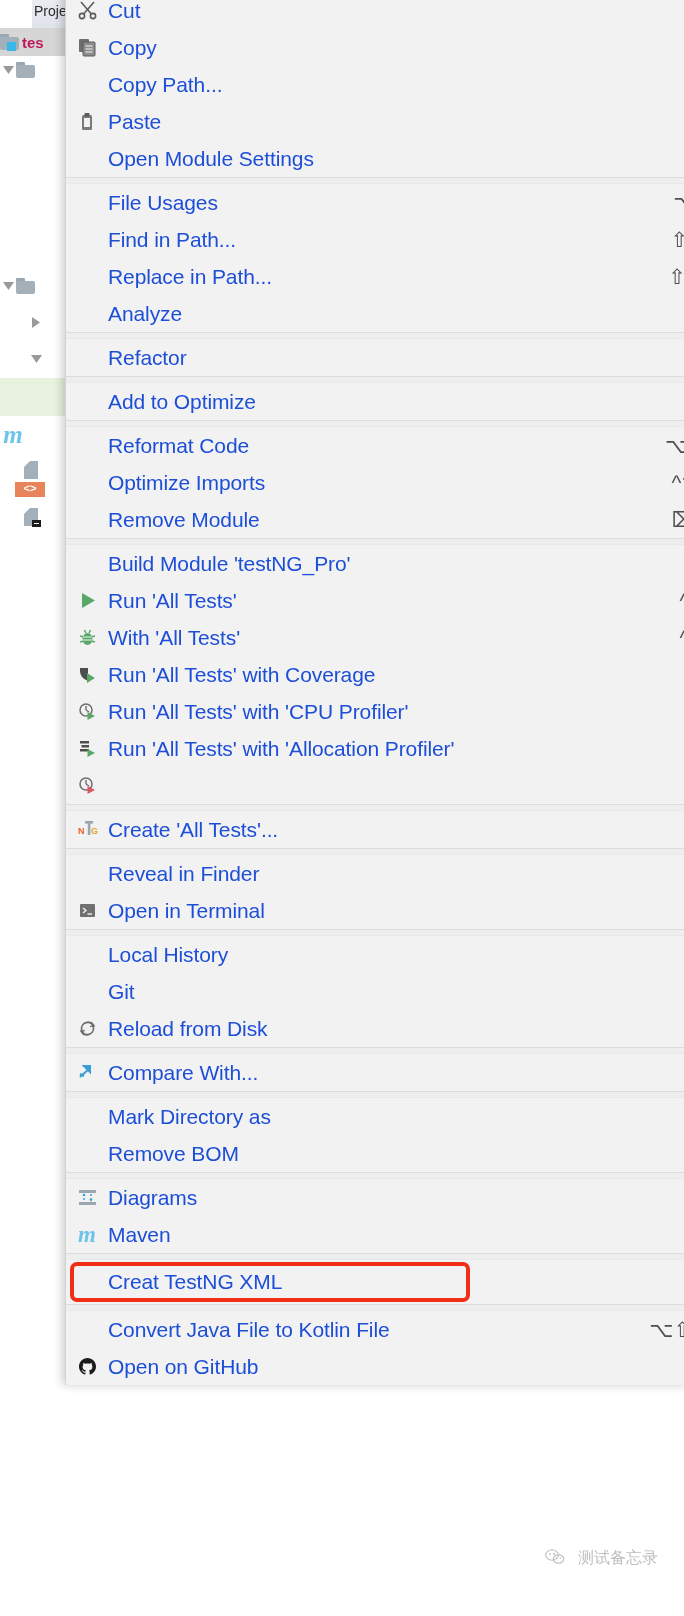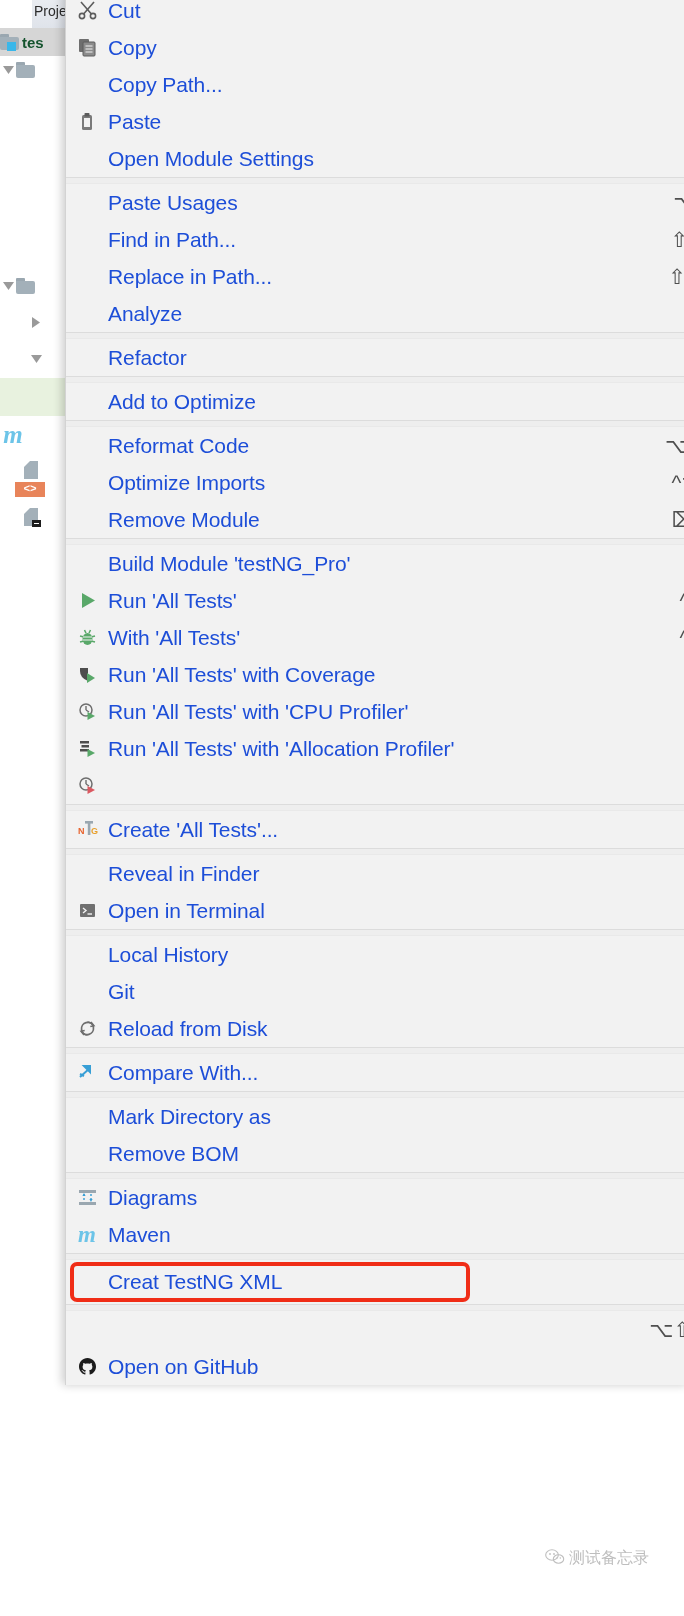--- a/index.html
+++ b/index.html
@@ -29,21 +29,21 @@
     display:flex; align-items:center;
     white-space:nowrap; overflow:hidden;
   }
   .tree-row.selected { background:#d6d6d6; }
   .tree-row.greenrow { background:#e8f2df; }
 
   .tw-arrow { width:16px; flex:0 0 16px; display:flex; align-items:center; justify-content:center; }
   .tw-arrow svg { display:block; }
 
   .module-label {
-    font-size:15px; font-weight:bold; color:#14532d;
+    font-size:15px; font-weight:bold; color:#be185d;
     margin-left:2px;
   }
 
   
   .folder-ico { width:20px; height:16px; position:relative; flex:0 0 20px; }
   .folder-ico .tabtop {
     position:absolute; left:0; top:0; width:9px; height:4px;
     background:#9aa7b0; border-radius:1px 1px 0 0;
   }
   .folder-ico .body {
@@ -134,21 +134,21 @@
     position:absolute; left:4px; top:2px;
     width:400px; height:40px;
     border:4px solid #f02d17;
     border-radius:7px;
     pointer-events:none;
   }
 
   
   .watermark {
     position:absolute; left:545px; top:1548px;
-    display:flex; align-items:center; gap:4px;
+    display:flex; align-items:center; gap:13px;
     opacity:0.55;
     justify-content:center;
   }
   .wm-text {
     font-size:16px; color:#8a8a8a;
   }
 </style>
 </head>
 <body>
 
@@ -287,21 +287,21 @@
     <div class="mi">
       <span class="ico"></span>
       <span class="lbl">Open Module Settings</span>
 
     </div>
 
     <div class="sep"></div>
 
     <div class="mi">
       <span class="ico"></span>
-      <span class="lbl">Paste Usages</span>
+      <span class="lbl">File Usages</span>
       <span class="sc">⌥F7</span>
     </div>
     <div class="mi">
       <span class="ico"></span>
       <span class="lbl">Find in Path...</span>
       <span class="sc">⇧⌘F</span>
     </div>
     <div class="mi">
       <span class="ico"></span>
       <span class="lbl">Replace in Path...</span>
@@ -558,20 +558,21 @@
       <span class="redbox"></span>
       <span class="ico"></span>
       <span class="lbl">Creat TestNG XML</span>
       <span class="sc"></span>
     </div>
 
     <div class="sep"></div>
 
     <div class="mi">
       <span class="ico"></span>
+      <span class="lbl">Convert Java File to Kotlin File</span>
       <span class="sc" style="right:-36px;">⌥⇧⌘K</span>
     </div>
     <div class="mi">
       <span class="ico">
         <svg width="19" height="19" viewBox="0 0 19 19">
           <path d="M9.5 1 C4.8 1 1 4.8 1 9.5 C1 13.3 3.4 16.5 6.8 17.6 C7.2 17.7 7.4 17.4 7.4 17.2 L7.4 15.6 C5.3 16 4.8 14.6 4.8 14.6 C4.4 13.7 3.9 13.5 3.9 13.5 C3.2 13 4 13 4 13 C4.8 13.1 5.2 13.8 5.2 13.8 C5.9 15 7 14.7 7.5 14.5 C7.5 14 7.7 13.6 8 13.4 C6.3 13.2 4.6 12.6 4.6 9.8 C4.6 9 4.9 8.3 5.3 7.8 C5.2 7.6 5 7 5.4 5.9 C5.4 5.9 6.1 5.7 7.5 6.7 C8.2 6.5 8.9 6.4 9.5 6.4 C10.1 6.4 10.8 6.5 11.5 6.7 C12.9 5.7 13.6 5.9 13.6 5.9 C14 7 13.8 7.6 13.7 7.8 C14.1 8.3 14.4 9 14.4 9.8 C14.4 12.6 12.7 13.2 11 13.4 C11.4 13.7 11.6 14.2 11.6 15 L11.6 17.2 C11.6 17.4 11.8 17.7 12.2 17.6 C15.6 16.5 18 13.3 18 9.5 C18 4.8 14.2 1 9.5 1 Z" fill="#1c1c1c"></path>
         </svg>
       </span>
       <span class="lbl">Open on GitHub</span>
       <span class="sc"></span>

